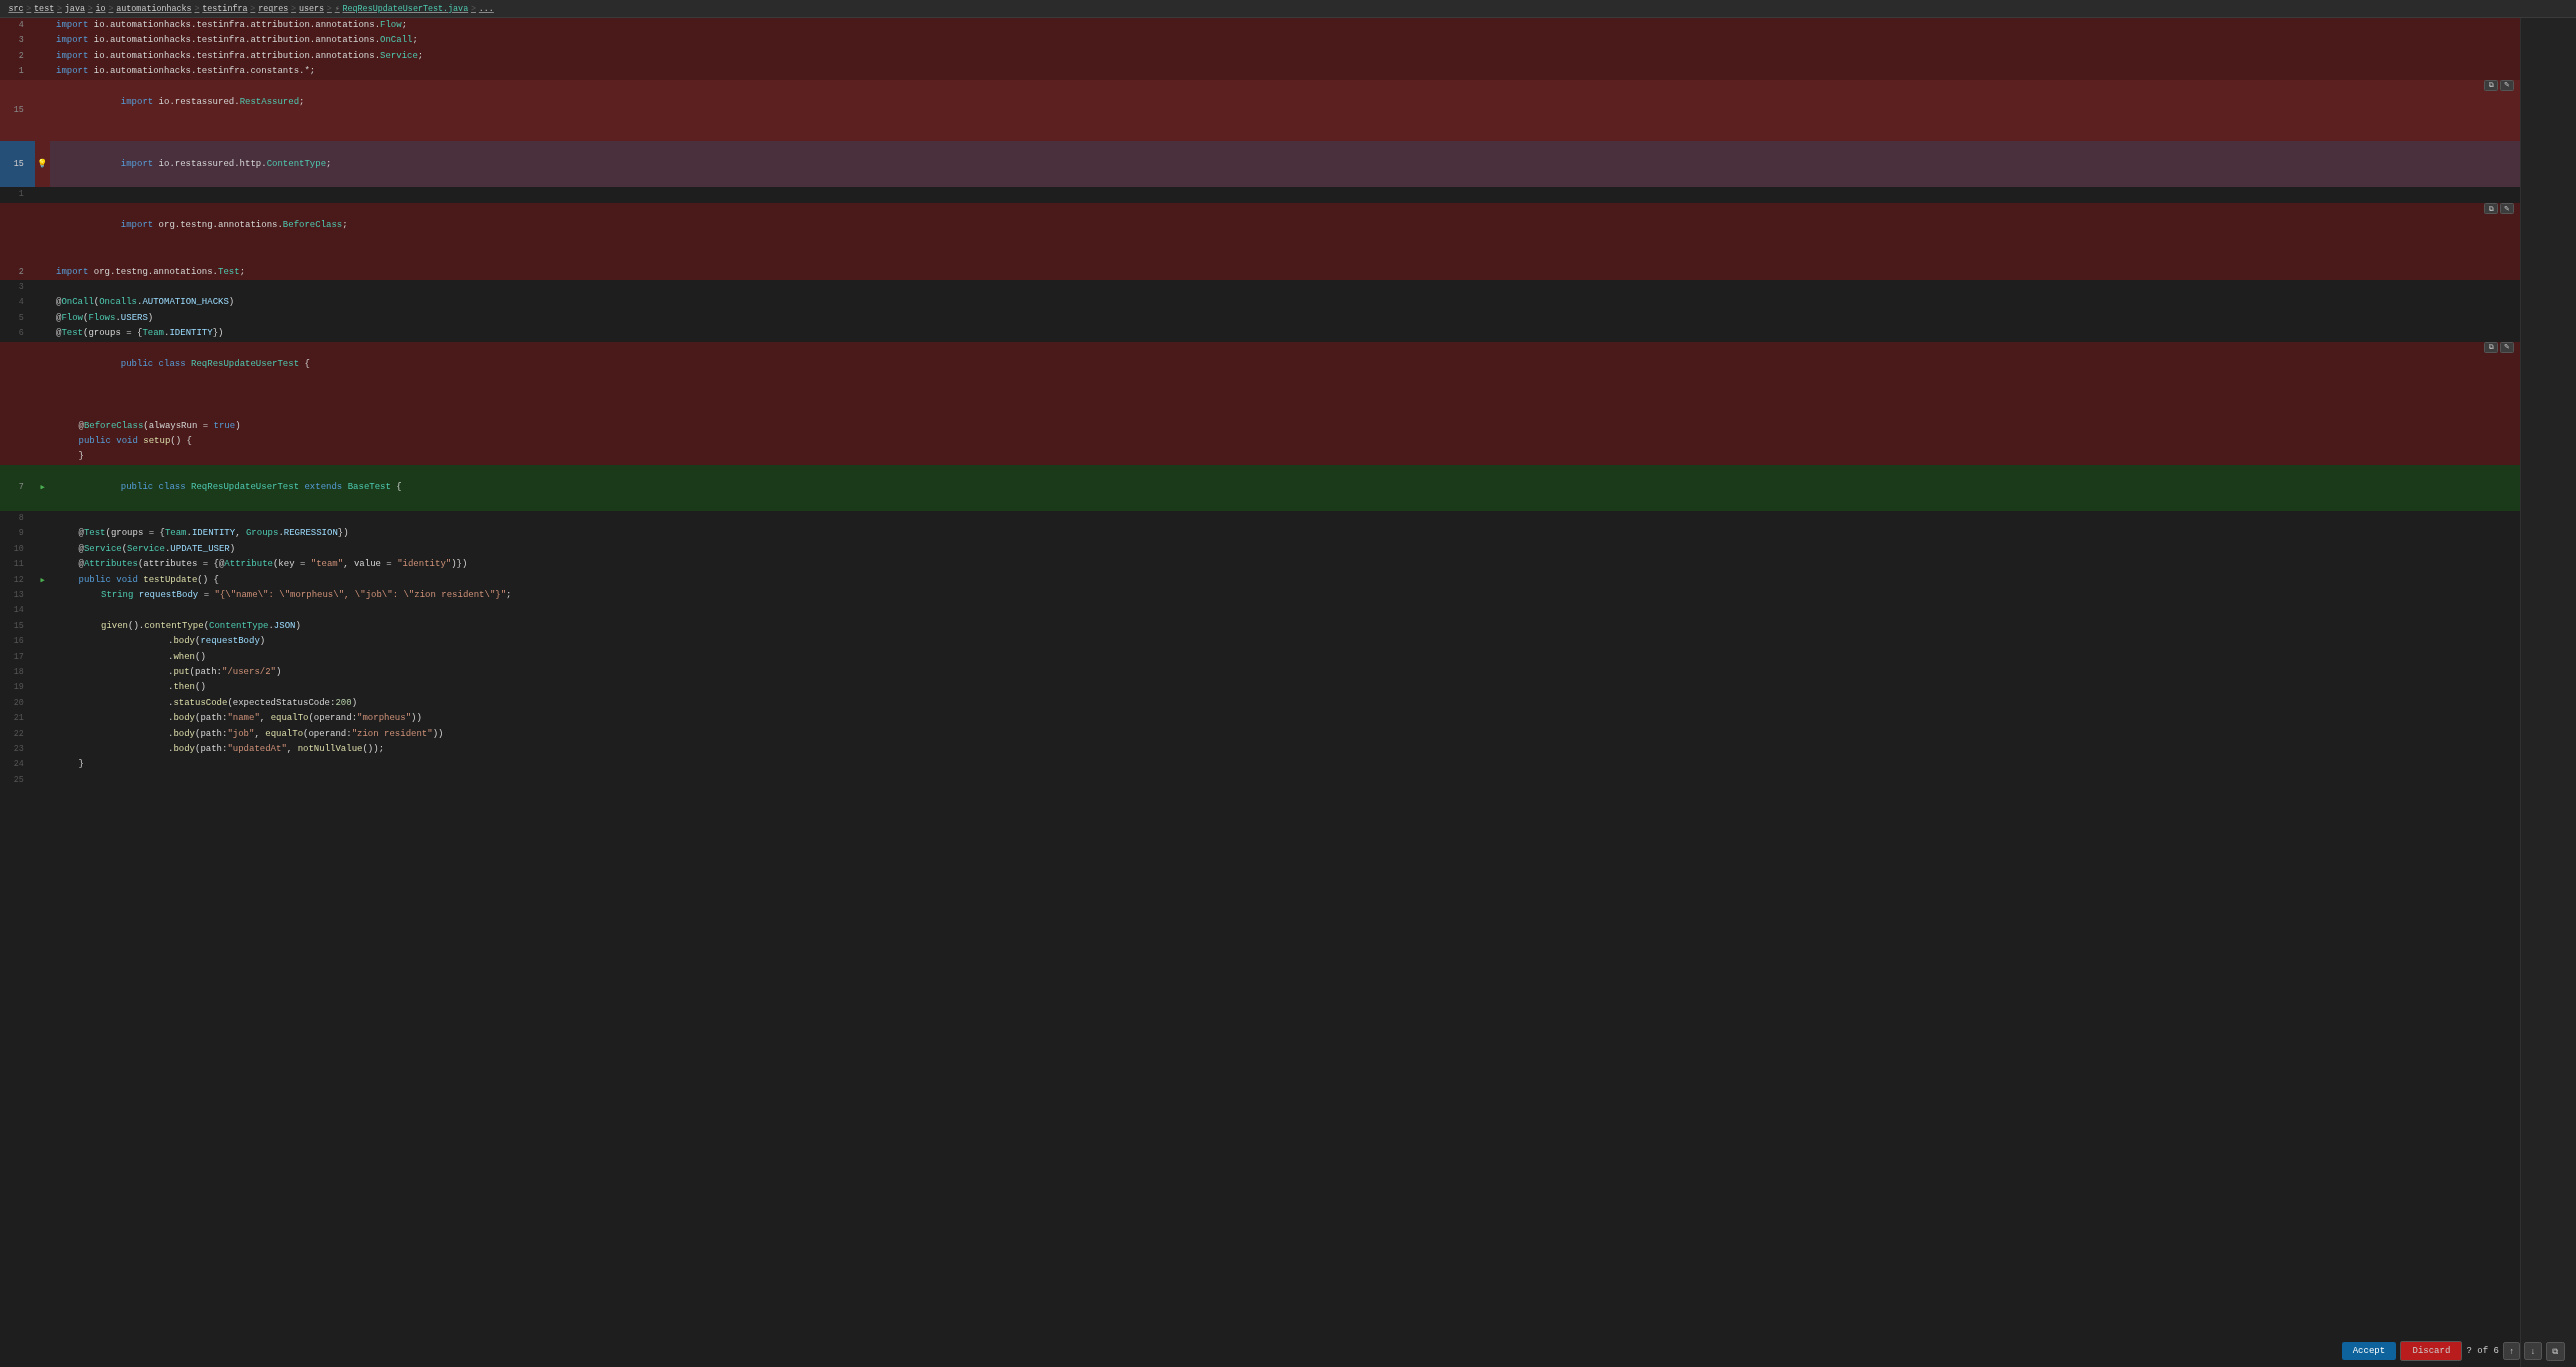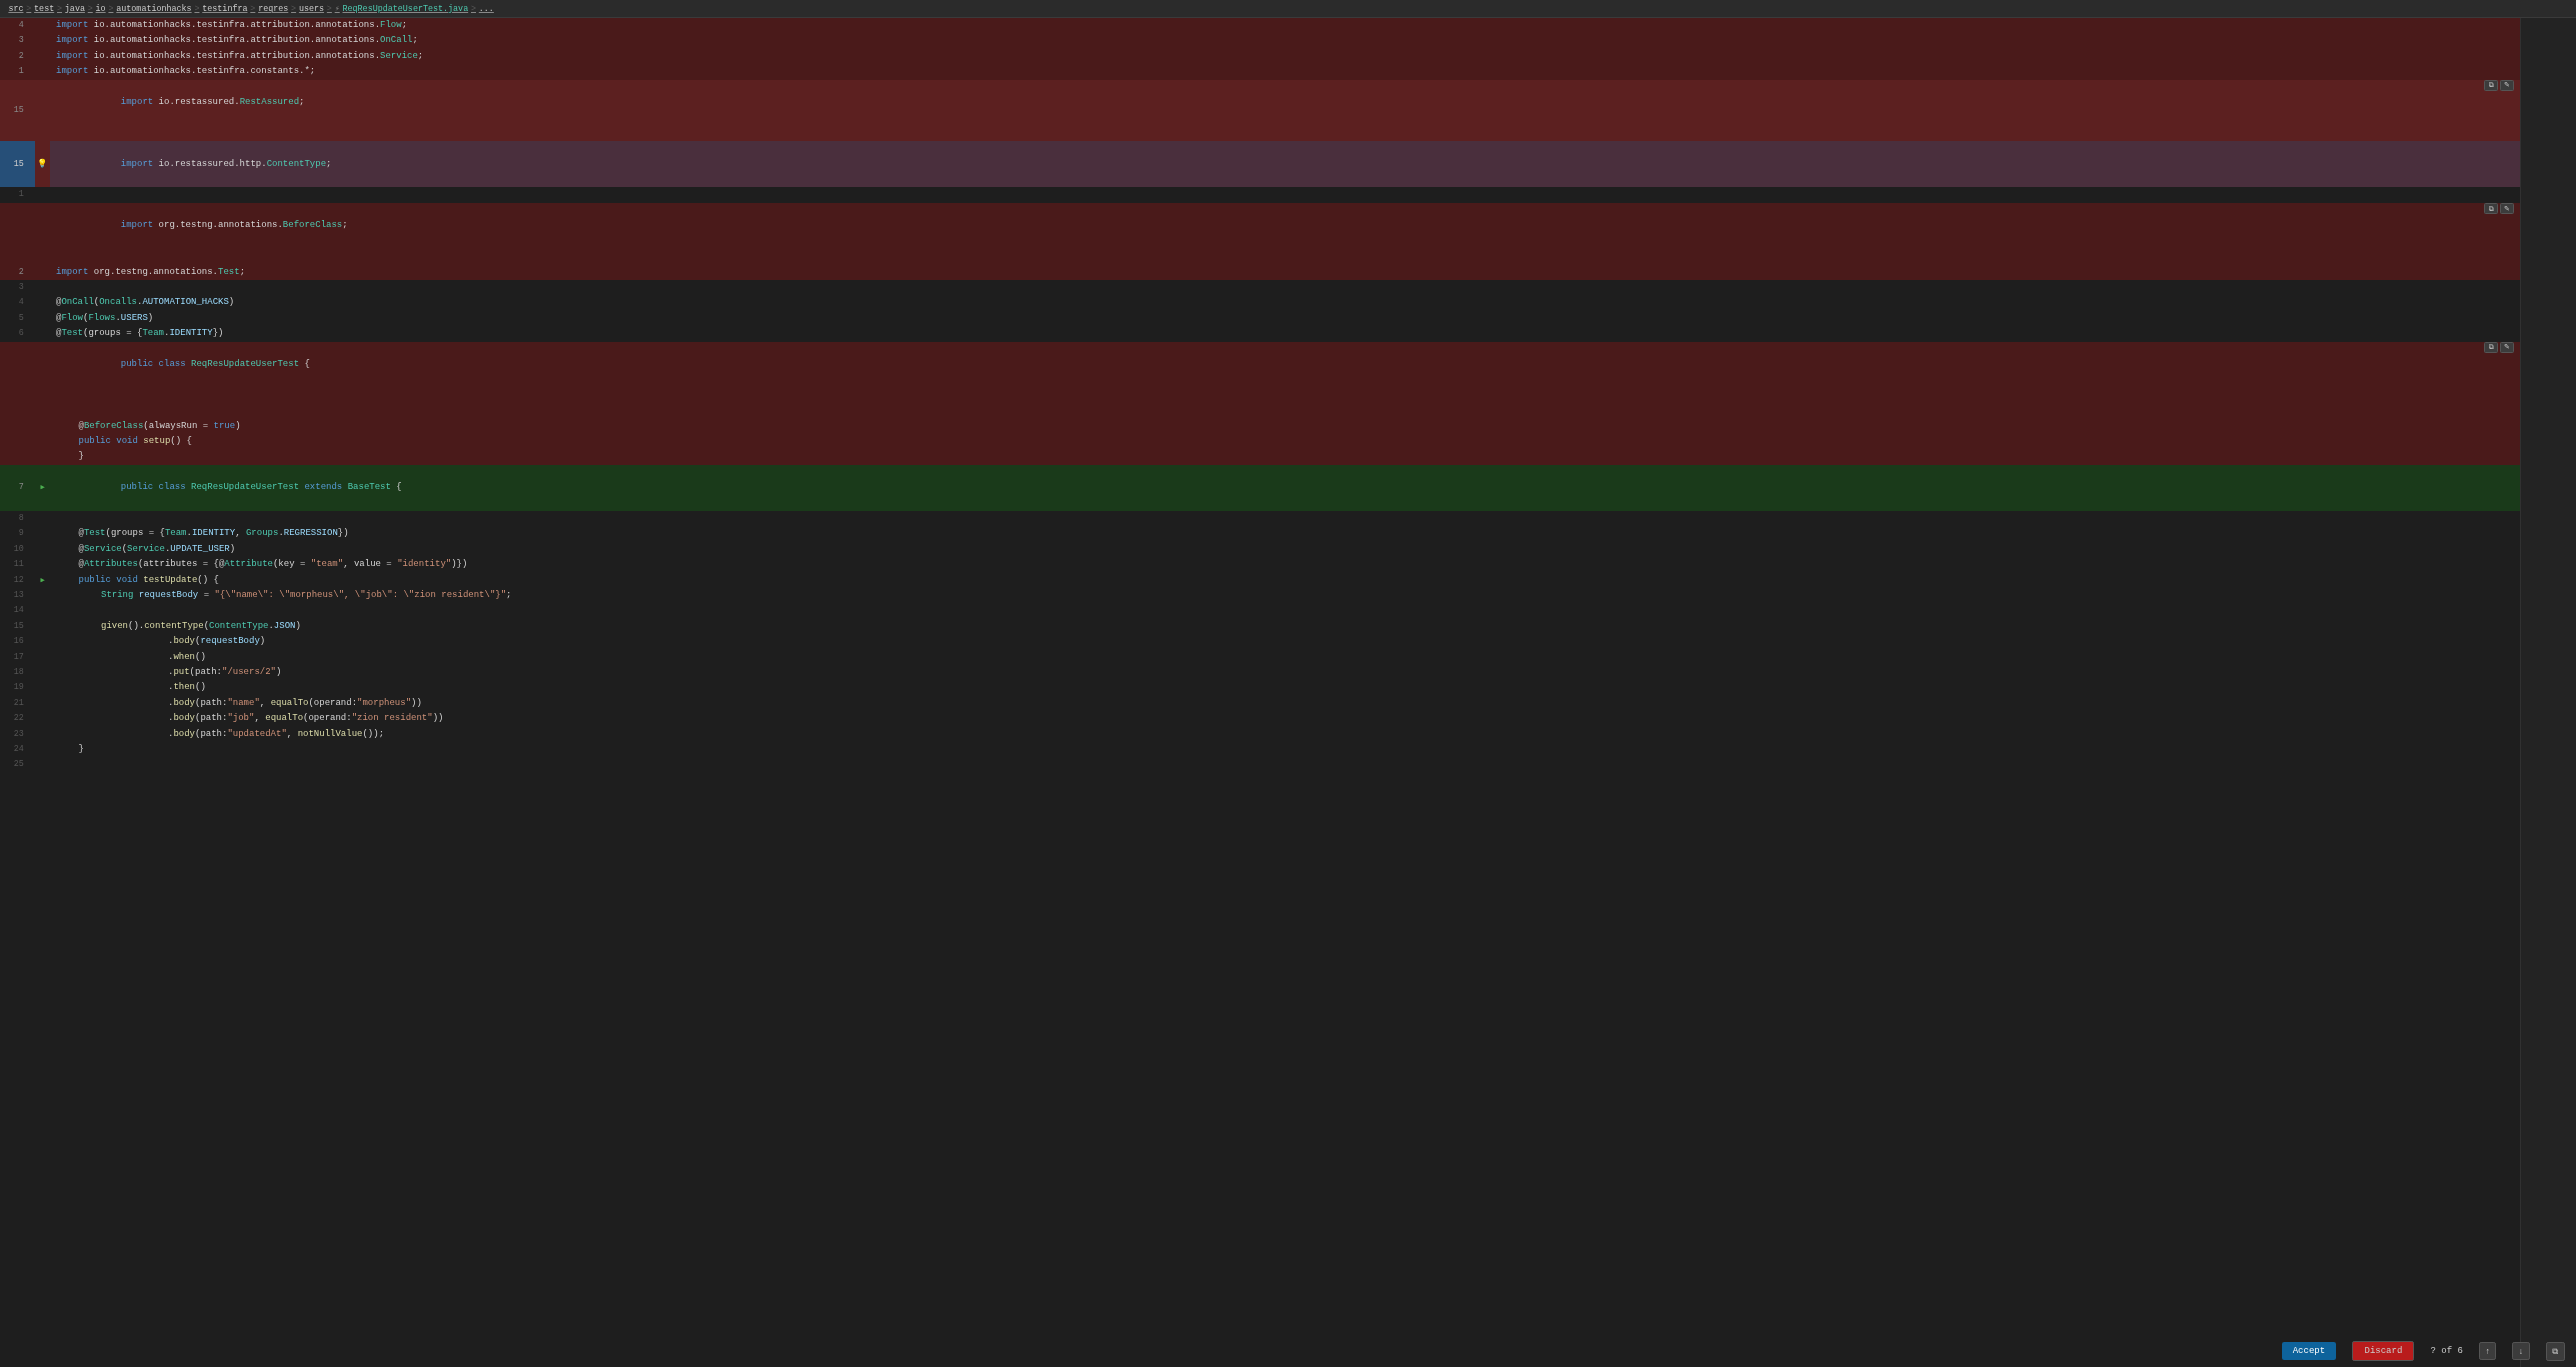--- a/index.html
+++ b/index.html
@@ -126,21 +126,21 @@
       border-radius: 1.4px;
     }
 
     .bottom-bar {
       position: fixed;
       bottom: 0;
       right: 0;
       padding: 5.6px 11.2px;
       display: flex;
       align-items: center;
-      gap: 16px;
+      gap: 4px;
       z-index: 100;
     }
 
     .accept-btn {
       background: #0e639c;
       color: white;
       border: none;
       padding: 4.2px 11.2px;
       font-size: 9px;
       cursor: pointer;
@@ -430,20 +430,25 @@
           <td class="gutter-col"></td>
           <td class="code-col"><span style="padding-left:112px"></span><span class="plain">.</span><span class="method">put</span><span class="plain">(path:</span><span class="str">"/users/2"</span><span class="plain">)</span></td>
         </tr>
 
         <tr>
           <td class="line-num-col"><span style="color:#555">19</span></td>
           <td class="gutter-col"></td>
           <td class="code-col"><span style="padding-left:112px"></span><span class="plain">.</span><span class="method">then</span><span class="plain">()</span></td>
         </tr>
 
+        <tr>
+          <td class="line-num-col"><span style="color:#555">20</span></td>
+          <td class="gutter-col"></td>
+          <td class="code-col"><span style="padding-left:112px"></span><span class="plain">.</span><span class="method">statusCode</span><span class="plain">(expectedStatusCode:</span><span class="num">200</span><span class="plain">)</span></td>
+        </tr>
 
         <tr>
           <td class="line-num-col"><span style="color:#555">21</span></td>
           <td class="gutter-col"></td>
           <td class="code-col"><span style="padding-left:112px"></span><span class="plain">.</span><span class="method">body</span><span class="plain">(path:</span><span class="str">"name"</span><span class="plain">, </span><span class="method">equalTo</span><span class="plain">(operand:</span><span class="str">"morpheus"</span><span class="plain">))</span></td>
         </tr>
 
         <tr>
           <td class="line-num-col"><span style="color:#555">22</span></td>
           <td class="gutter-col"></td>

